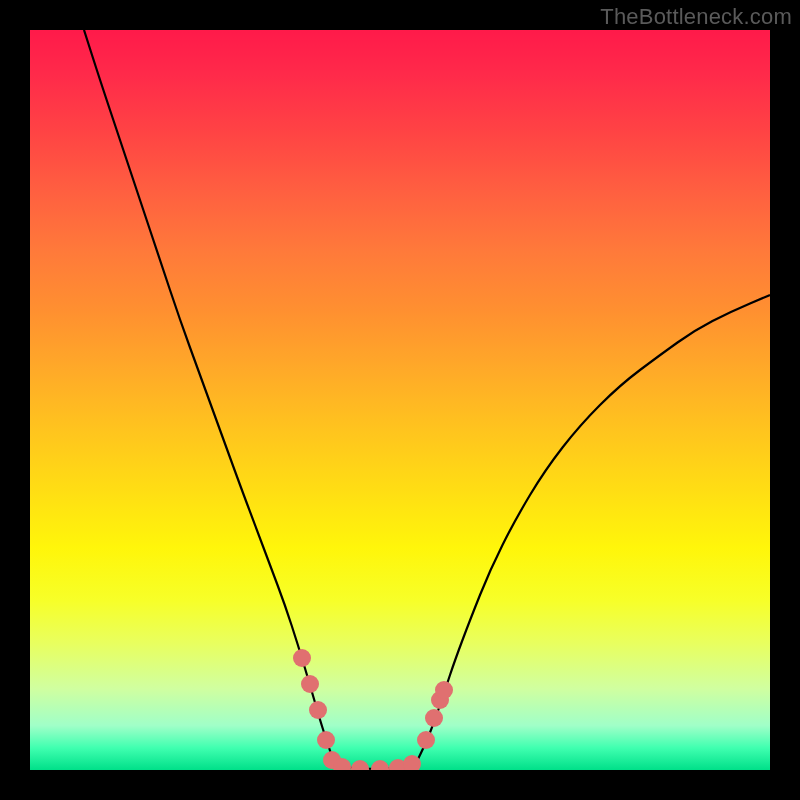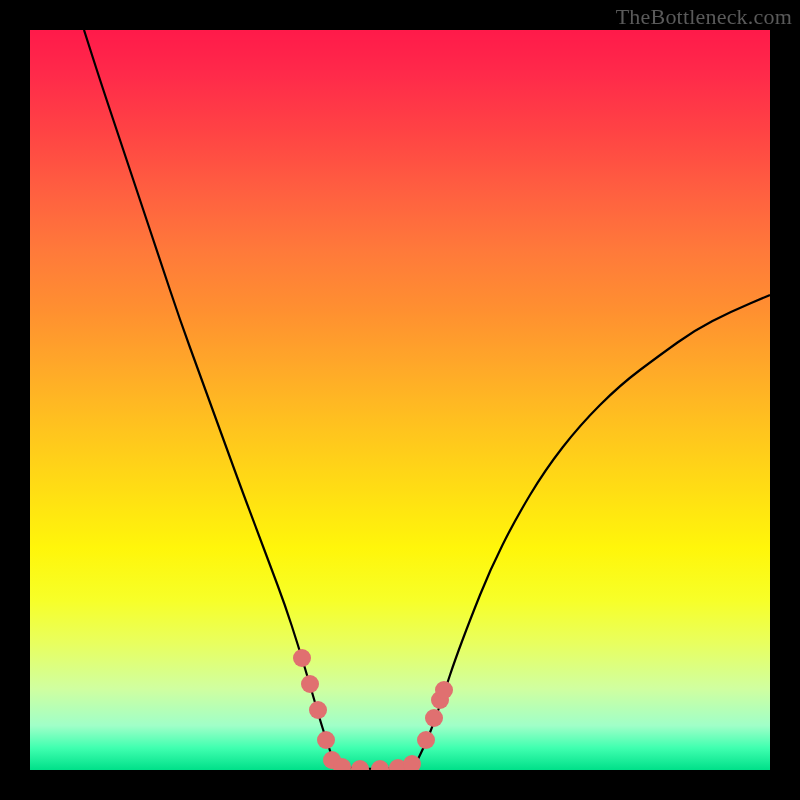--- a/index.html
+++ b/index.html
@@ -11,21 +11,20 @@
     background: #000;
     font-family: Arial, Helvetica, sans-serif;
   }
   .frame {
     position: absolute;
     top: 0;
     left: 0;
     width: 800px;
     height: 800px;
     background: #000;
-    font-family: Liberation Serif, serif;
   }
   .plot-area {
     position: absolute;
     top: 30px;
     left: 30px;
     width: 740px;
     height: 740px;
     overflow: hidden;
   }
   .gradient-bg {

